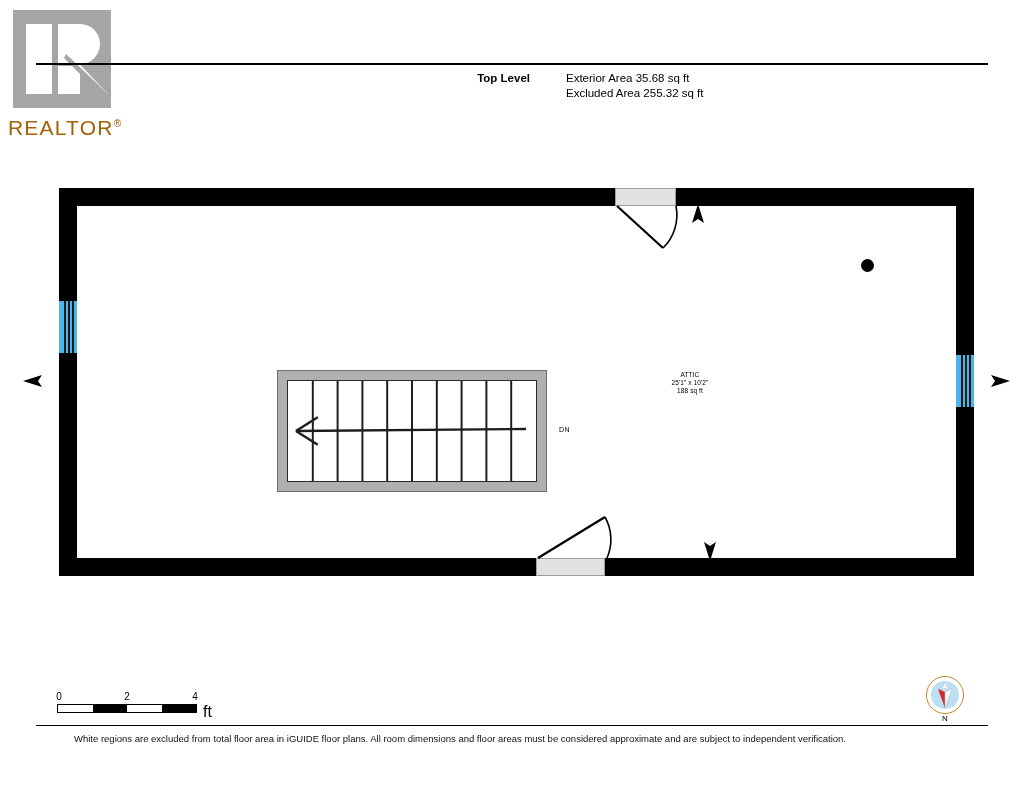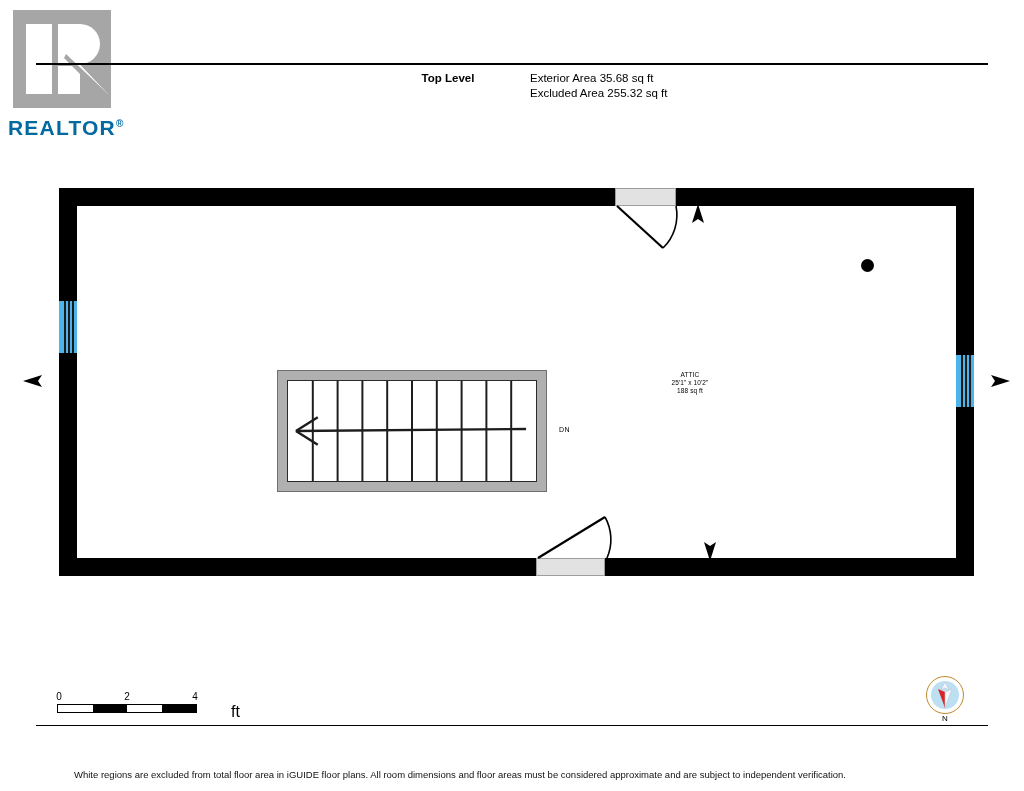--- a/index.html
+++ b/index.html
@@ -35,24 +35,23 @@
     top: 0;
     width: 108px;
     height: 106px;
   }
   #realtor-word {
     position: absolute;
     left: 0px;
     top: 108px;
     font-size: 21px;
     letter-spacing: 1.2px;
-    color: #0369a1;
+    color: #a16207;
     font-family: "Liberation Sans", sans-serif;
     white-space: nowrap;
-    font-weight: bold;
   }
   #realtor-word .reg {
     font-size: 10px;
     vertical-align: super;
   }
 
   #title-rule {
     position: absolute;
     left: 36px;
     top: 63px;
@@ -75,26 +74,26 @@
     position: absolute;
     left: 380px;
     top: 71px;
     width: 420px;
     font-size: 11.5px;
     line-height: 15px;
   }
   .level-row { display: flex; }
   .level-name {
     width: 150px;
-    text-align: center;
+    text-align: right;
     font-weight: bold;
-    padding-right: 14px;
-    box-sizing: border-box;
-  }
-  .level-val { text-align: right; }
+    padding-right: 0;
+    box-sizing: border-box;
+  }
+  .level-val { text-align: right; padding-left: 36px; }
   .level-row.second .level-name { font-weight: normal; }
 
   
   #plan {
     position: absolute;
     left: 59px;
     top: 188px;
     width: 915px;
     height: 388px;
   }
@@ -223,21 +222,20 @@
     display: flex;
   }
   .seg { flex: 1 1 auto; }
   .seg.black { background: #000000; }
   .seg.white { background: #ffffff; }
   #scale-unit {
     position: absolute;
     left: 146px;
     top: 12px;
     font-size: 16px;
-    margin-left: 28px;
   }
 
   #prepared {
     position: absolute;
     left: 0;
     top: 698px;
     width: 1024px;
     text-align: center;
     font-size: 10px;
     letter-spacing: 0.2px;
@@ -268,21 +266,20 @@
     background: #000000;
   }
   #disclaimer {
     position: absolute;
     left: 0;
     top: 733px;
     width: 920px;
     text-align: center;
     font-size: 9.5px;
     color: #111111;
-    margin-top: 36px;
   }
 </style>
 </head>
 <body>
 
 <div id="page">
 
   <div id="realtor-logo">
     <svg id="realtor-mark" viewBox="0 0 108 106">
       <rect x="5" y="2" width="98" height="98" fill="#a6a6a6"></rect>

